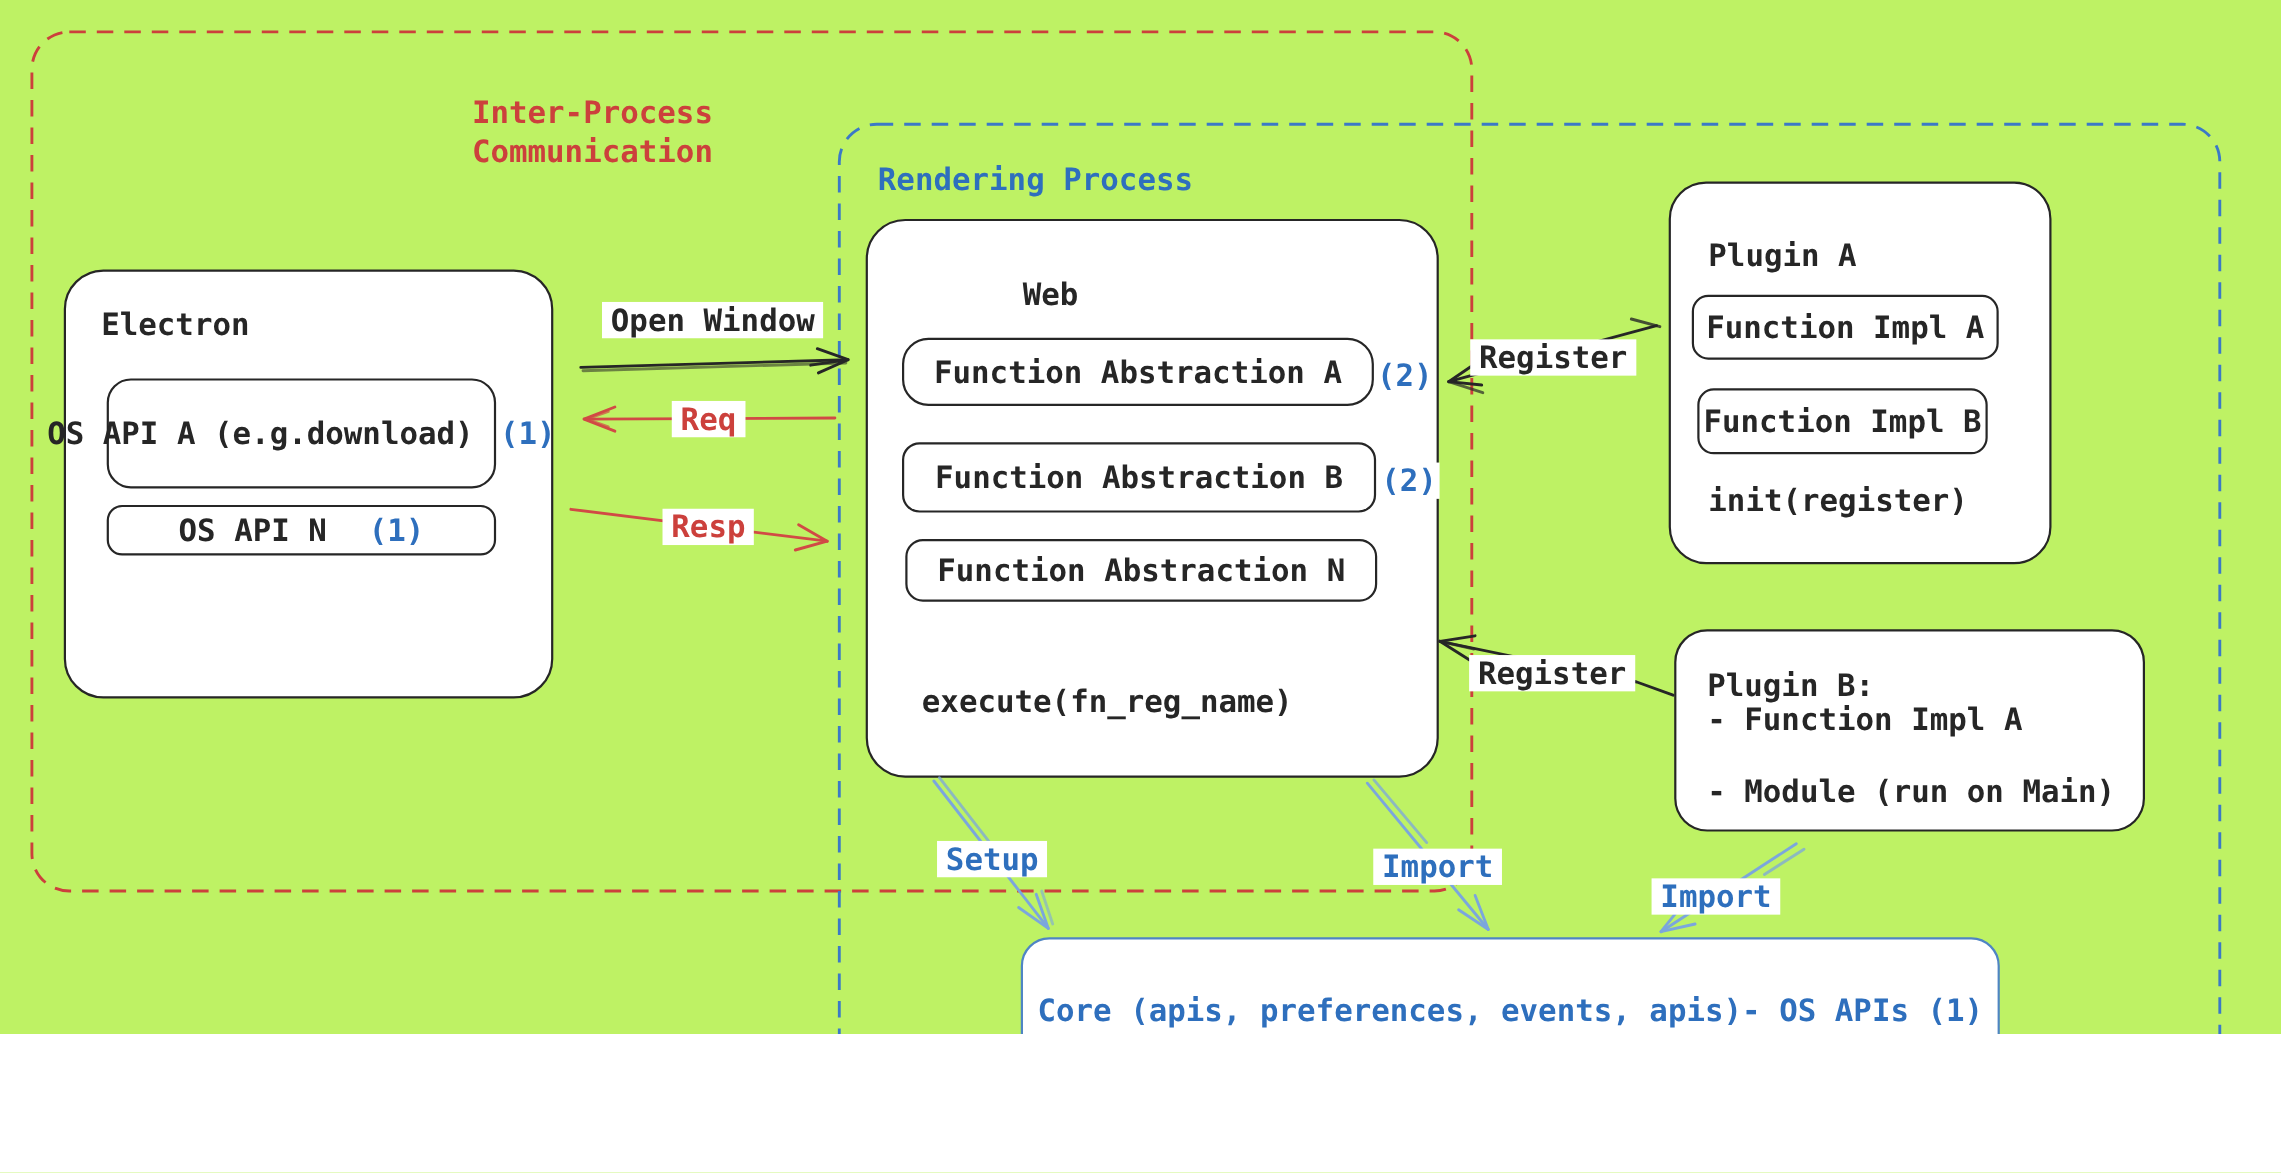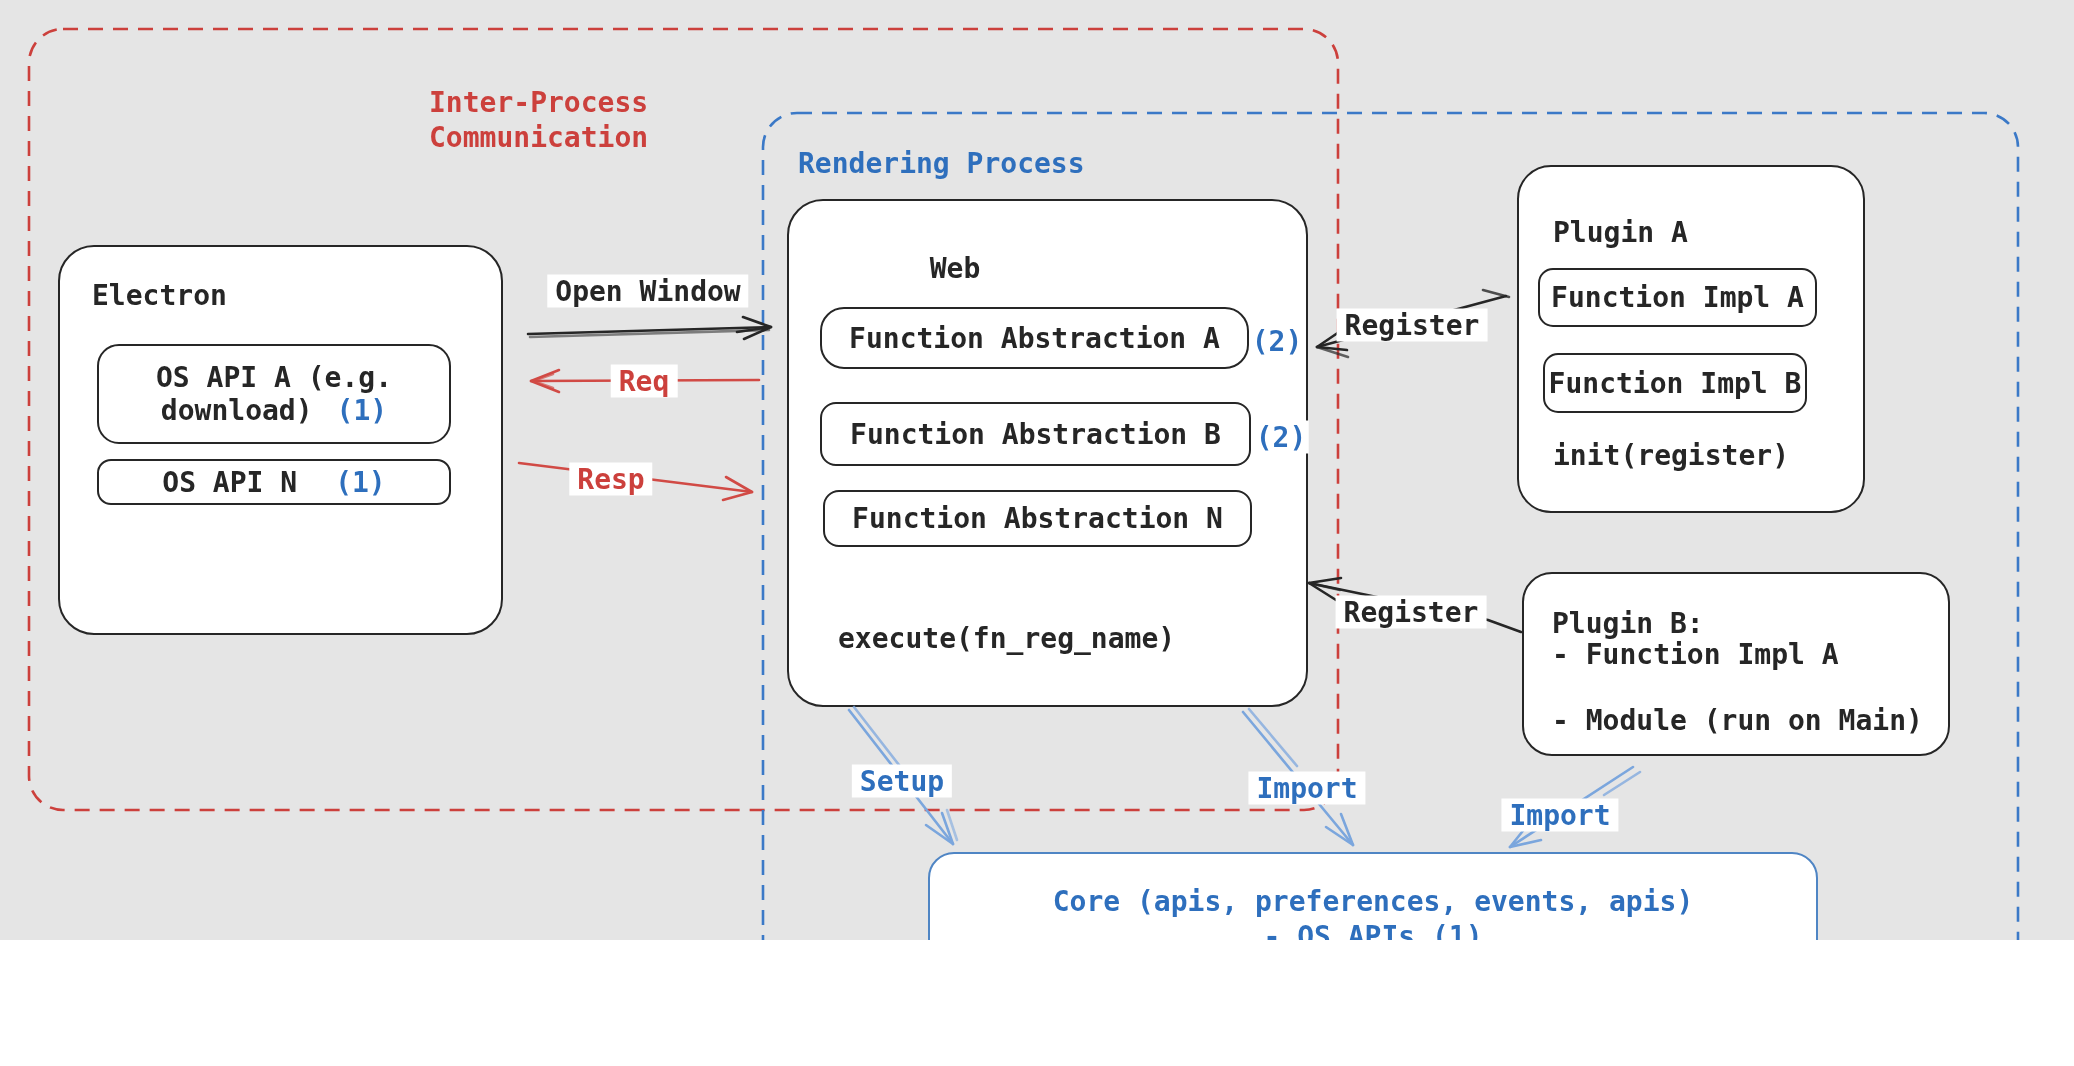--- a/index.html
+++ b/index.html
@@ -1,32 +1,32 @@
 <!DOCTYPE html>
 <html style="--red: #cc403c; --blue: #2e6fbd; --light-blue-arrow: #7ba6dd; --red-arrow: #d14a45; --blue-dash: #3b79c7; --core-border: #4f85c4; --black: #262626;"><head>
 <meta charset="utf-8">
 <style>
   :root{
     --red:#cc403c; --blue:#2e6fbd; --light-blue-arrow:#7ba6dd;
     --black:#262626; --red-arrow:#d14a45; --blue-dash:#3b79c7; --core-border:#4f85c4;
   }
   html,body{margin:0;padding:0;background:#fff;}
   .canvas{
-    position:relative;width:2074px;height:940px;background:#e5e5e5;overflow:hidden;
+    position:relative;width:2074px;height:940px;background:#bef264;overflow:hidden;
     font-family:"DejaVu Sans Mono", monospace;
   }
   svg.layer{position:absolute;left:0;top:0;pointer-events:none;}
   .box{position:absolute;background:#fff;border:2.4px solid var(--black);box-sizing:border-box;}
   .txt{font-size:28px;font-weight:600;color:var(--black);white-space:nowrap;}
   .lbl{position:absolute;transform:translate(-50%,-50%);background:#fff;padding:0 8px;z-index:6;}
   .vlbl{position:absolute;transform:translate(0,-50%);z-index:5;}
   .red-t{color:var(--red);font-weight:700;}
   .blue-t{color:var(--blue);font-weight:700;}
   .badge{color:var(--blue);font-weight:700;}
-  .center-col{display:flex;flex-direction:column;align-items:center;justify-content:center;}
+  .center-col{display:flex;flex-direction:row;align-items:center;justify-content:center;}
   .center-row{display:flex;align-items:center;justify-content:center;}
   .region-label{position:absolute;z-index:5;font-size:28px;line-height:35px;white-space:pre-line;}
   path.black{stroke:var(--black);} path.redst{stroke:var(--red-arrow);} path.bluest{stroke:var(--light-blue-arrow);}
   path.arrow{fill:none;stroke-width:2.6;stroke-linecap:round;stroke-linejoin:round;}
 </style>
 </head>
 <body>
 
 <div class="canvas">
 
@@ -142,20 +142,20 @@
 
     <g>
       <path class="arrow bluest" d="M1633,767 L1510,847"></path>
       <path class="arrow bluest" d="M1640,772 L1604,795" opacity="0.75"></path>
       <path class="arrow bluest" d="M1510,847 L1541,840 M1510,847 L1530,822"></path>
     </g>
   </svg>
 
   <div class="lbl txt" style="left:648px;top:291px;">Open Window</div>
   <div class="lbl txt red-t" style="left:644px;top:381px;">Req</div>
-  <div class="lbl txt red-t" style="left:611px;top:479px;">Resp</div>
+  <div class="lbl txt red-t" style="left:644px;top:479px;">Resp</div>
   <div class="lbl txt" style="left:1412px;top:325px;">Register</div>
   <div class="lbl txt" style="left:1411px;top:612px;">Register</div>
   <div class="lbl txt blue-t" style="left:902px;top:781px;">Setup</div>
   <div class="lbl txt blue-t" style="left:1307px;top:788px;">Import</div>
   <div class="lbl txt blue-t" style="left:1560px;top:815px;">Import</div>
 
 </div>
 
 </body></html>

